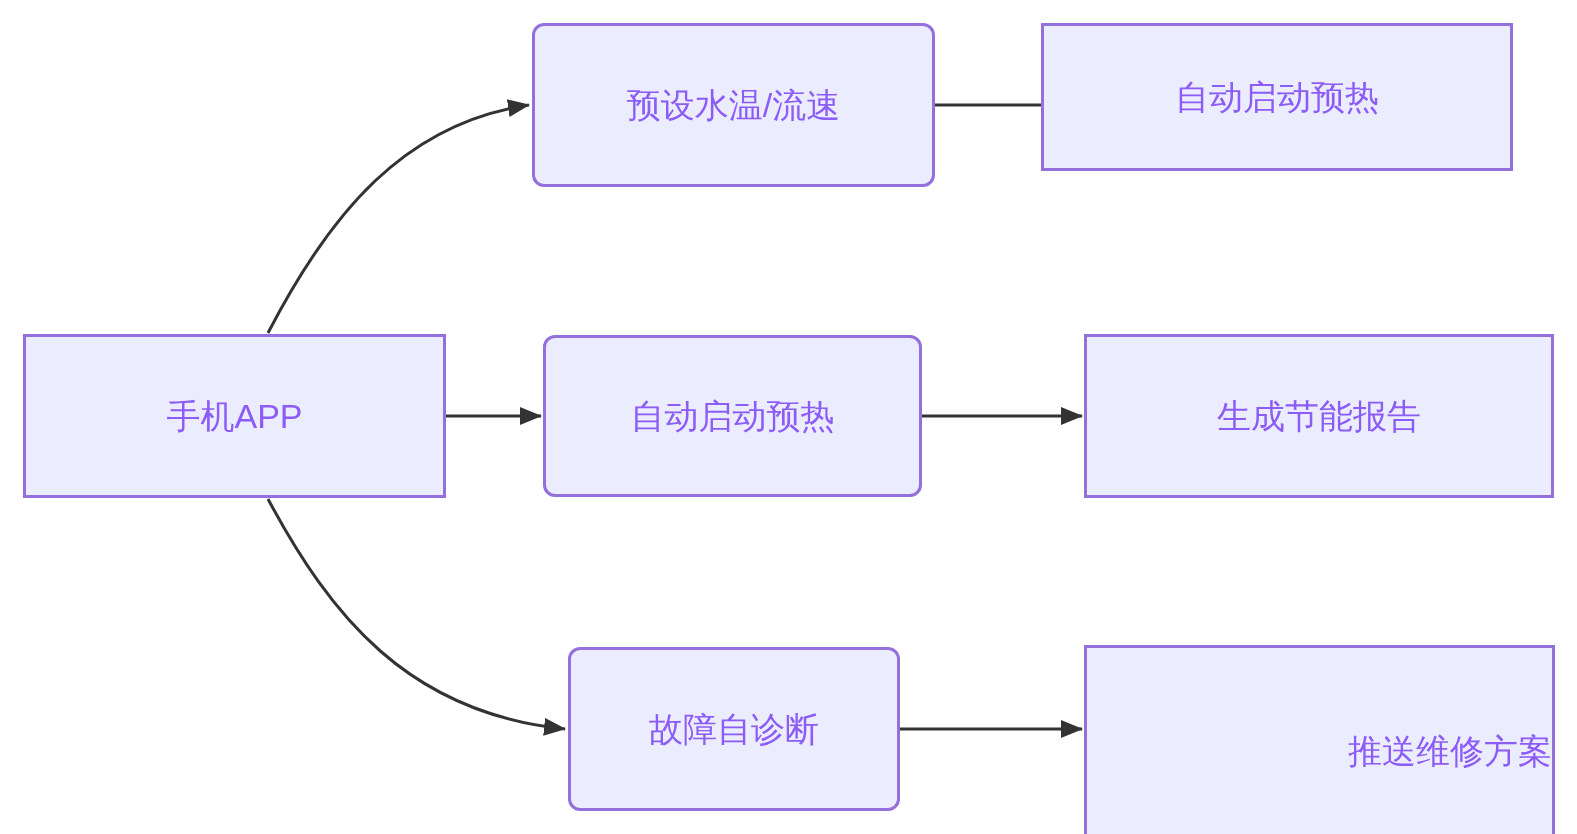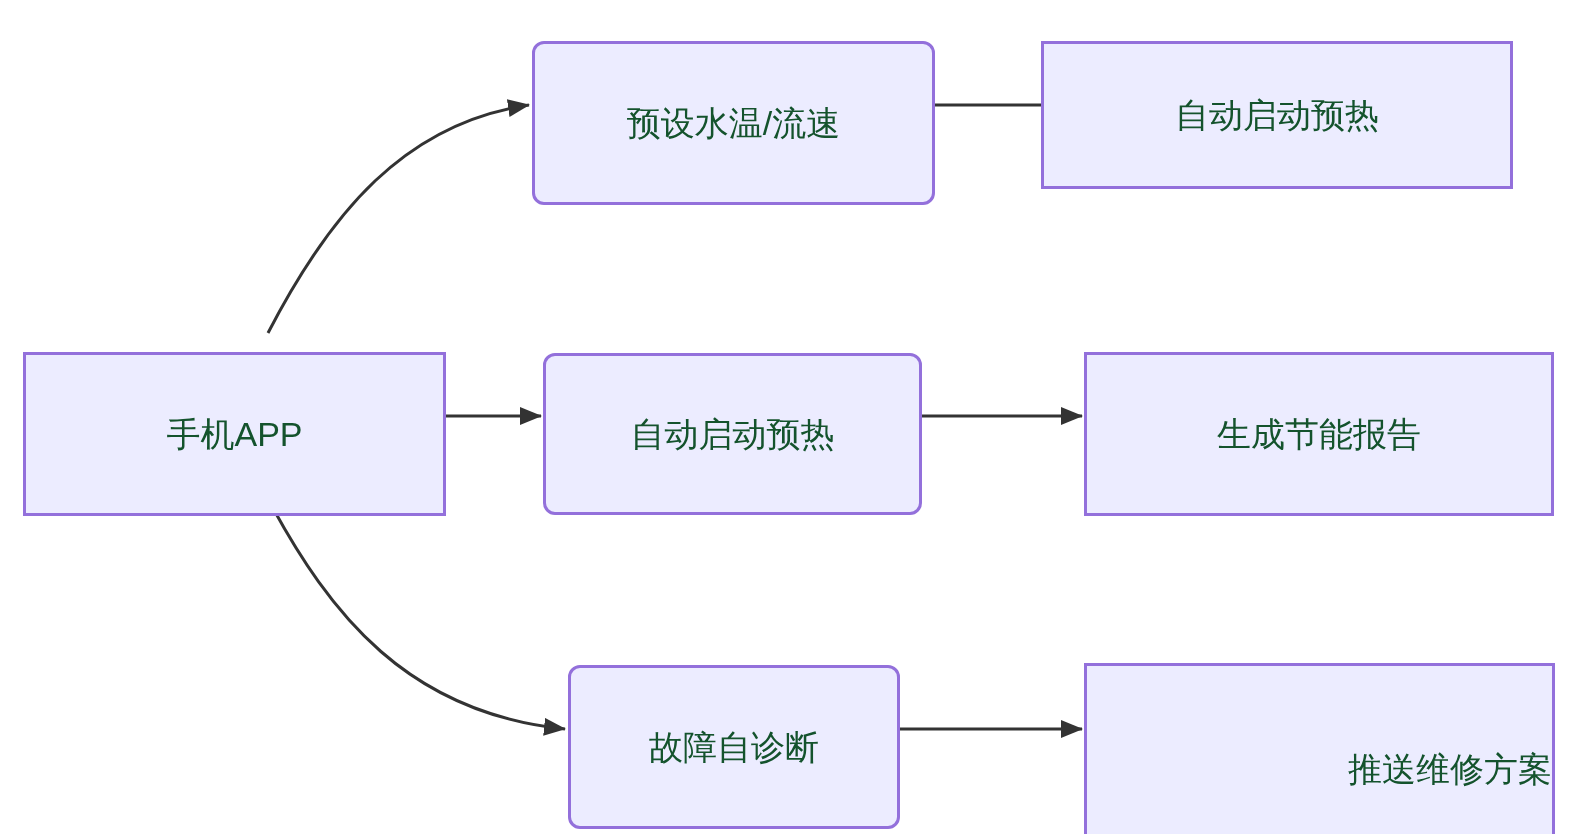--- a/index.html
+++ b/index.html
@@ -20,29 +20,28 @@
     left: 0;
     top: 0;
     width: 1577px;
     height: 834px;
   }
   .node {
     position: absolute;
     box-sizing: border-box;
     background: #ECECFF;
     border: 3px solid #9370DB;
-    color: #14532d;
+    color: #8b5cf6;
     font-size: 34px;
     line-height: 1.2;
     display: flex;
     align-items: center;
     justify-content: center;
     text-align: center;
     white-space: nowrap;
-    margin-top: 18px;
   }
   .node.rounded { border-radius: 12px; }
   .node.rect    { border-radius: 0; }
 
   
   #node-app     { left: 23px;   top: 334px; width: 423px; height: 164px; }
   #node-preset  { left: 532px;  top: 23px;  width: 403px; height: 164px; }
   #node-preheat { left: 1041px; top: 23px;  width: 472px; height: 148px; text-align: right; }
   #node-energy  { left: 543px;  top: 335px; width: 379px; height: 162px; }
   #node-report  { left: 1084px; top: 334px; width: 470px; height: 164px; }

